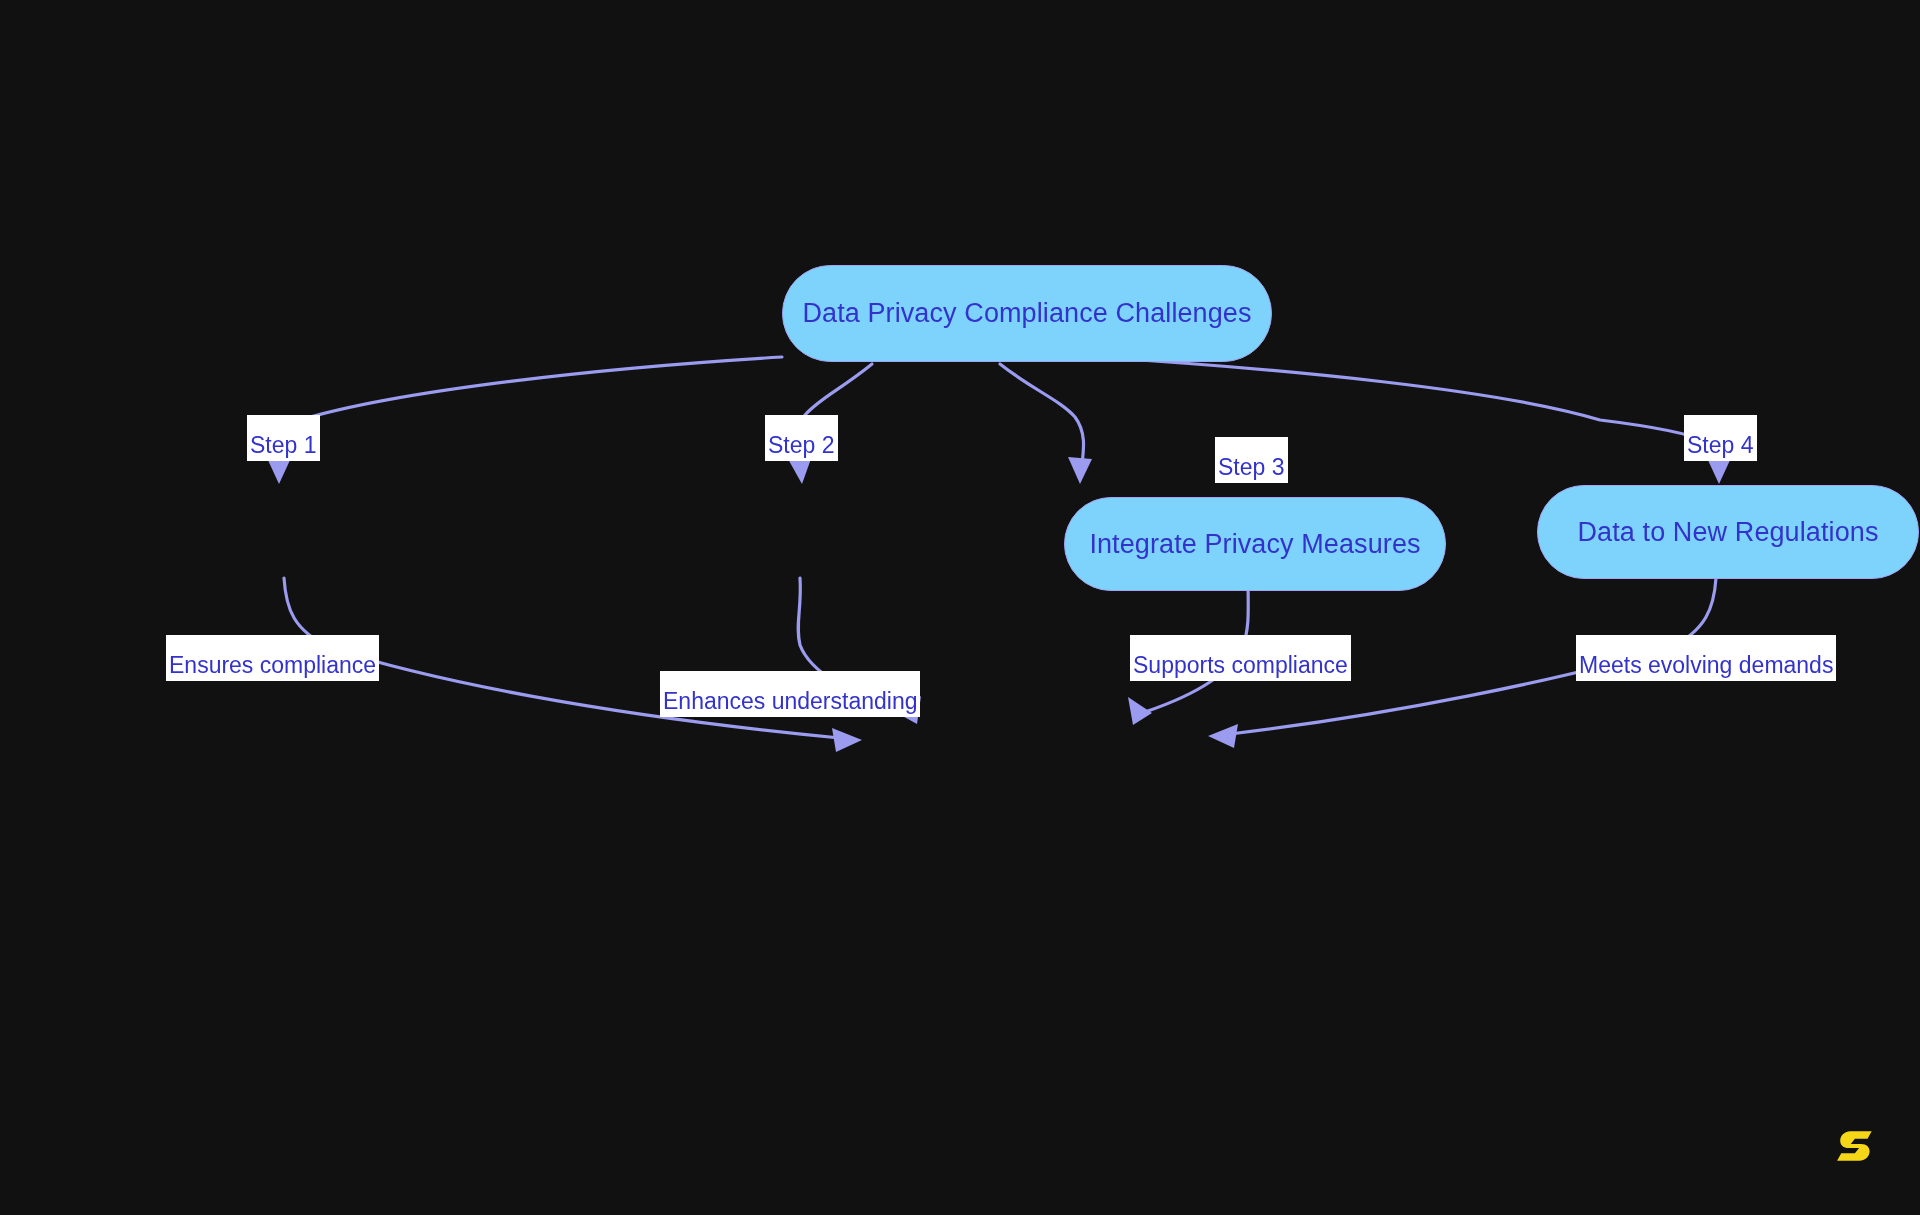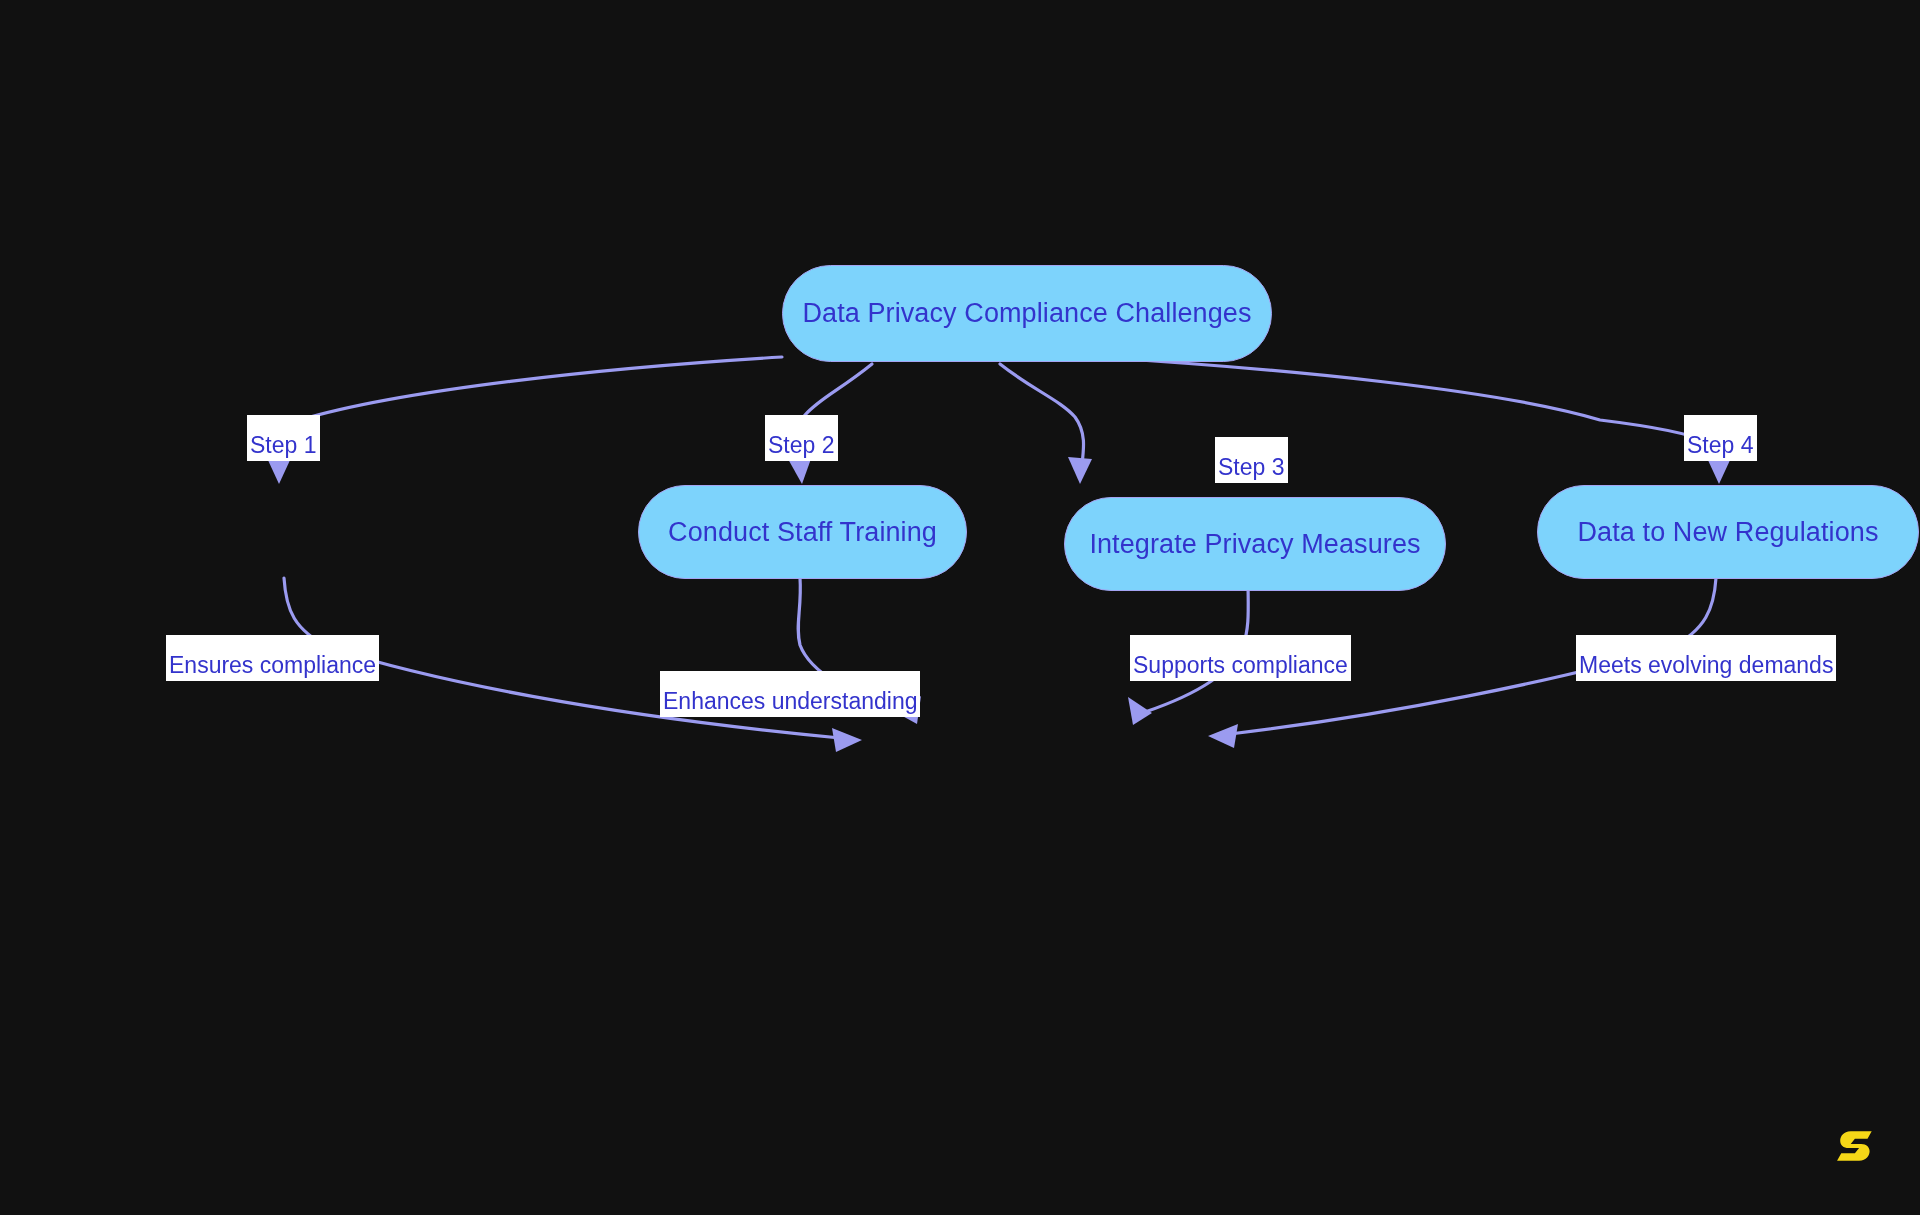--- a/index.html
+++ b/index.html
@@ -107,23 +107,20 @@
 
     <path class="edge-path" d="M 1716,578 C 1714,608 1706,630 1670,648 C 1560,680 1390,715 1230,734"></path>
     <polygon class="arrow-head" points="1208,736 1238,724 1234,748"></polygon>
   </svg>
 
   <div class="node" style="left:782px; top:265px; width:490px; height:97px; font-size:27px;">
     <span class="node-label">Data Privacy Compliance Challenges</span>
   </div>
 
 
-  <div class="node" style="left:638px; top:485px; width:329px; height:94px; font-size:27px;">
-    <span class="node-label">Conduct Staff Training</span>
-  </div>
 
   <div class="node" style="left:1064px; top:485px; width:382px; height:94px; font-size:27px;margin-top:12px;">
     <span class="node-label">Integrate Privacy Measures</span>
   </div>
 
   <div class="node" style="left:1537px; top:485px; width:382px; height:94px; font-size:27px;">
     <span class="node-label">Data to New Regulations</span>
   </div>
 
 

